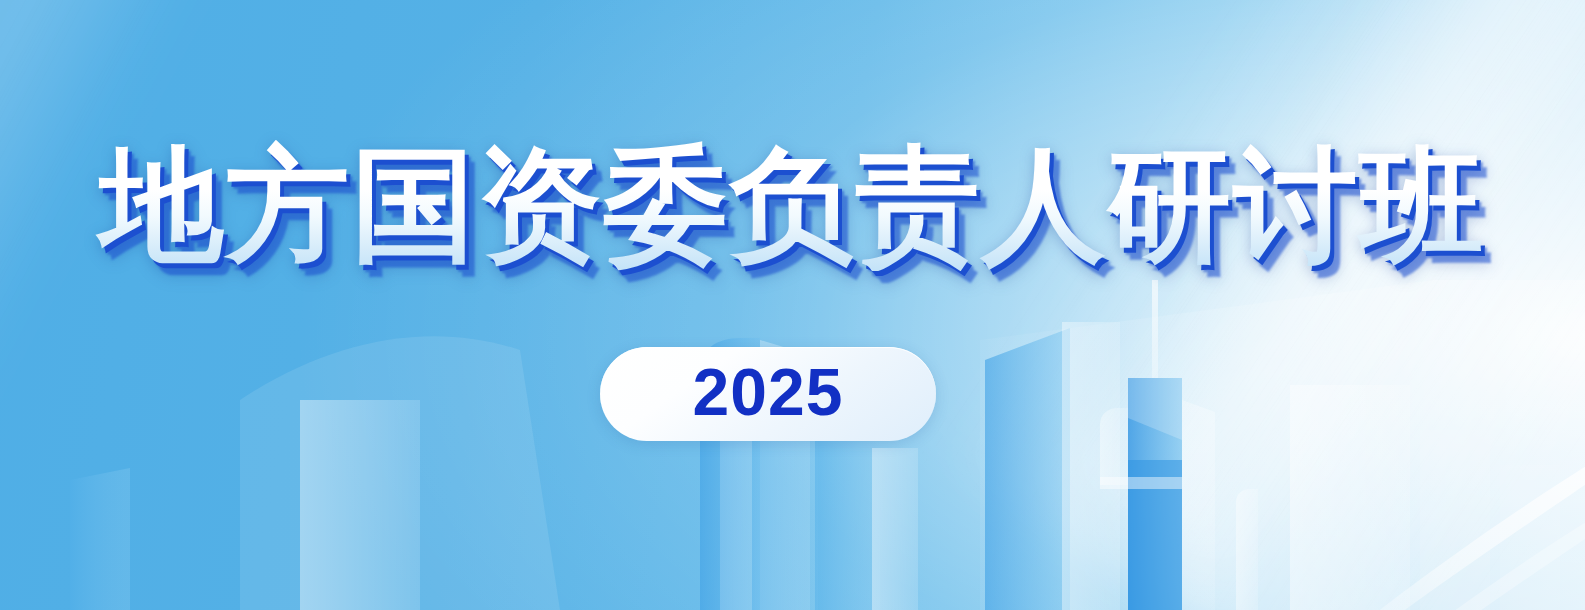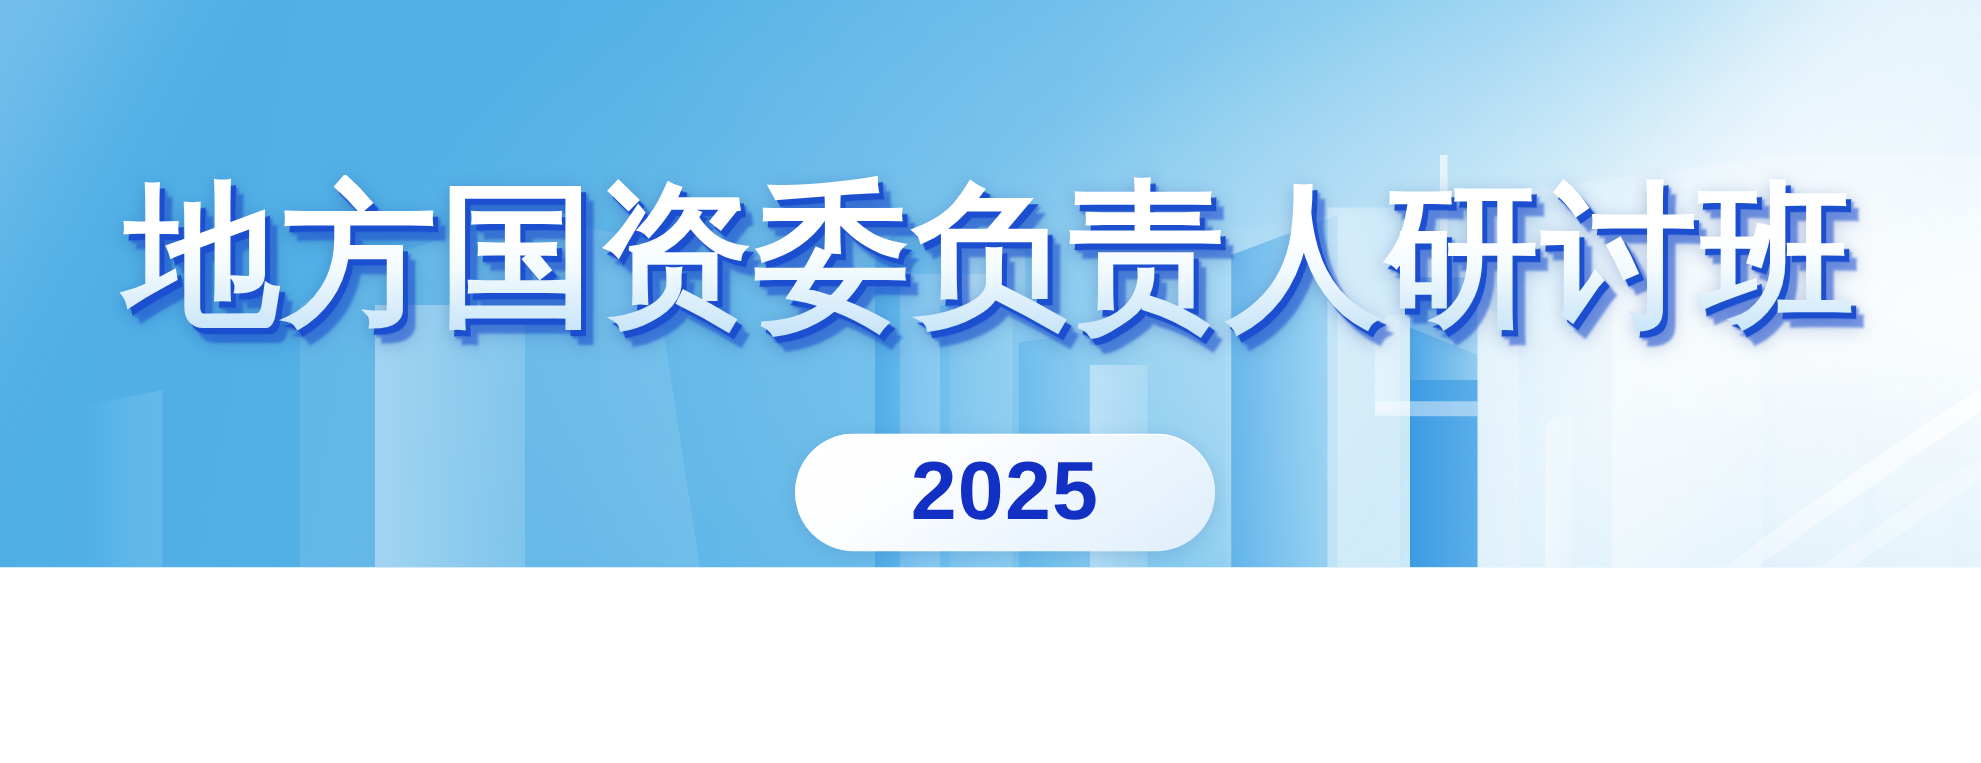--- a/index.html
+++ b/index.html
@@ -1,20 +1,20 @@
 <!DOCTYPE html>
 <html><head>
 <meta charset="utf-8">
 <style>
   html,body{margin:0;padding:0;background:#fff;}
   body{font-family:"Liberation Sans","DejaVu Sans",sans-serif;}
 
   #banner{
     position:relative;
-    width:1585px;height:454px;
+    width:1585px;height:610px;
     overflow:hidden;
     background:
       radial-gradient(120% 150% at 100% 55%, rgba(255,255,255,0.92) 0%, rgba(255,255,255,0.55) 22%, rgba(255,255,255,0.15) 45%, rgba(255,255,255,0) 68%),
       linear-gradient(100deg, #4FAEE6 0%, #55B1E6 32%, #62B9E9 52%, #86CBEF 72%, #AEDCF5 90%, #C2E5F8 100%);
   }
 
   
   .streak{position:absolute;pointer-events:none;}
   #streak-top-right{
     top:-230px;right:-80px;width:520px;height:900px;
@@ -64,21 +64,21 @@
     background-clip:text;
     -webkit-text-fill-color:transparent;
     filter:
       drop-shadow(4px 5px 0px #1C4FD0)
       drop-shadow(6px 7px 1px rgba(28,79,208,0.55))
       drop-shadow(0 3px 7px rgba(20,60,150,0.28));
   }
 
   
   #year-pill{
-    position:absolute;left:636px;top:347px;
+    position:absolute;left:600px;top:347px;
     width:336px;height:94px;
     border-radius:47px;
     background:linear-gradient(145deg,#ffffff 0%,#fdfeff 30%,#eef6fd 62%,#dfeefb 100%);
     box-shadow:0 3px 14px rgba(40,90,160,0.18), inset 0 1px 0 rgba(255,255,255,0.9);
     display:flex;align-items:center;justify-content:center;
   }
   #year-pill-label{
     font-family:"Liberation Sans","DejaVu Sans",sans-serif;
     font-weight:700;
     font-size:66px;

